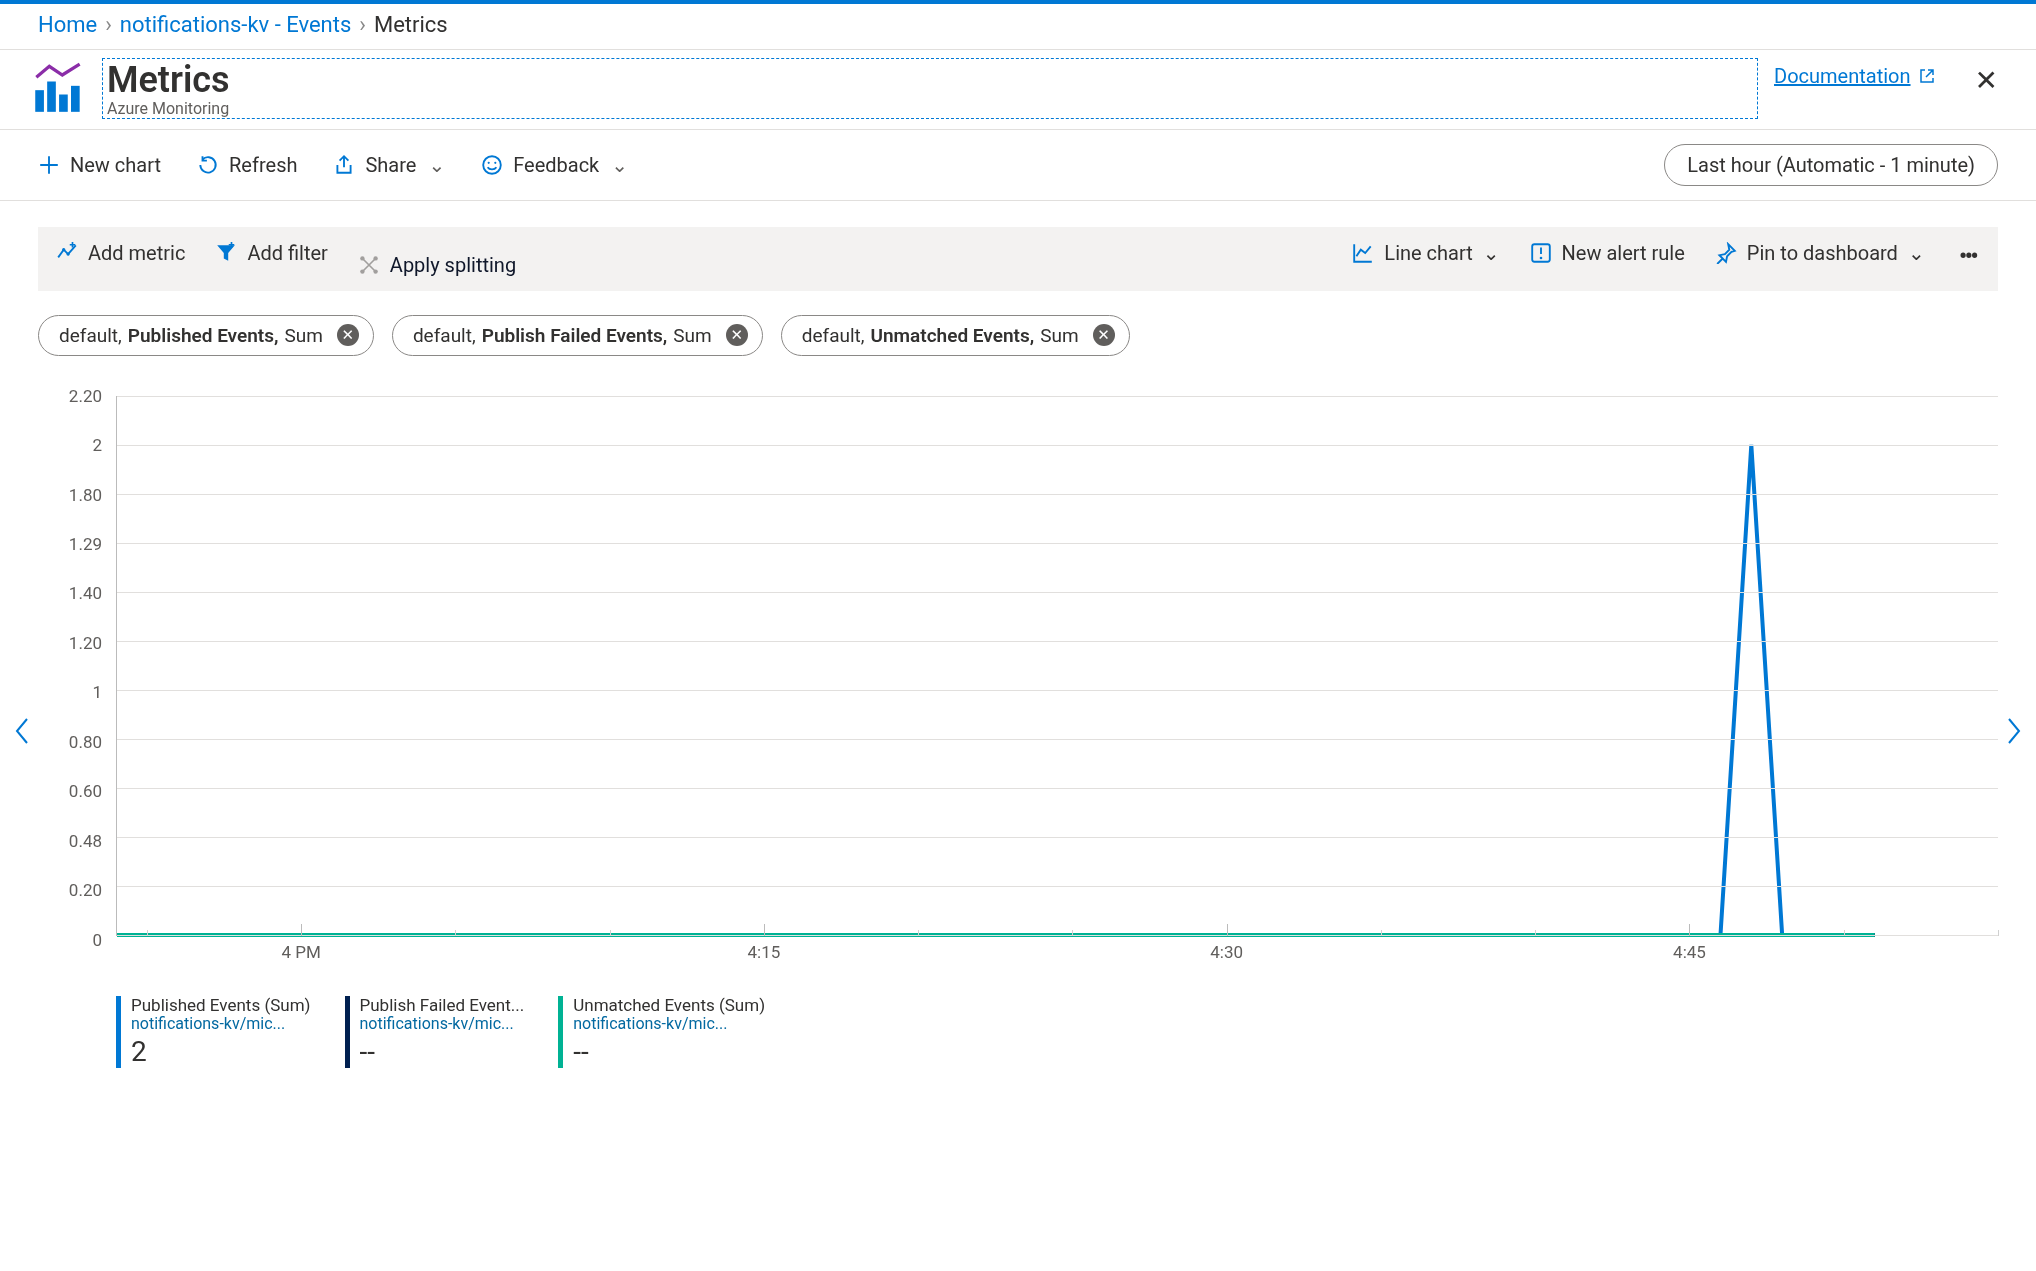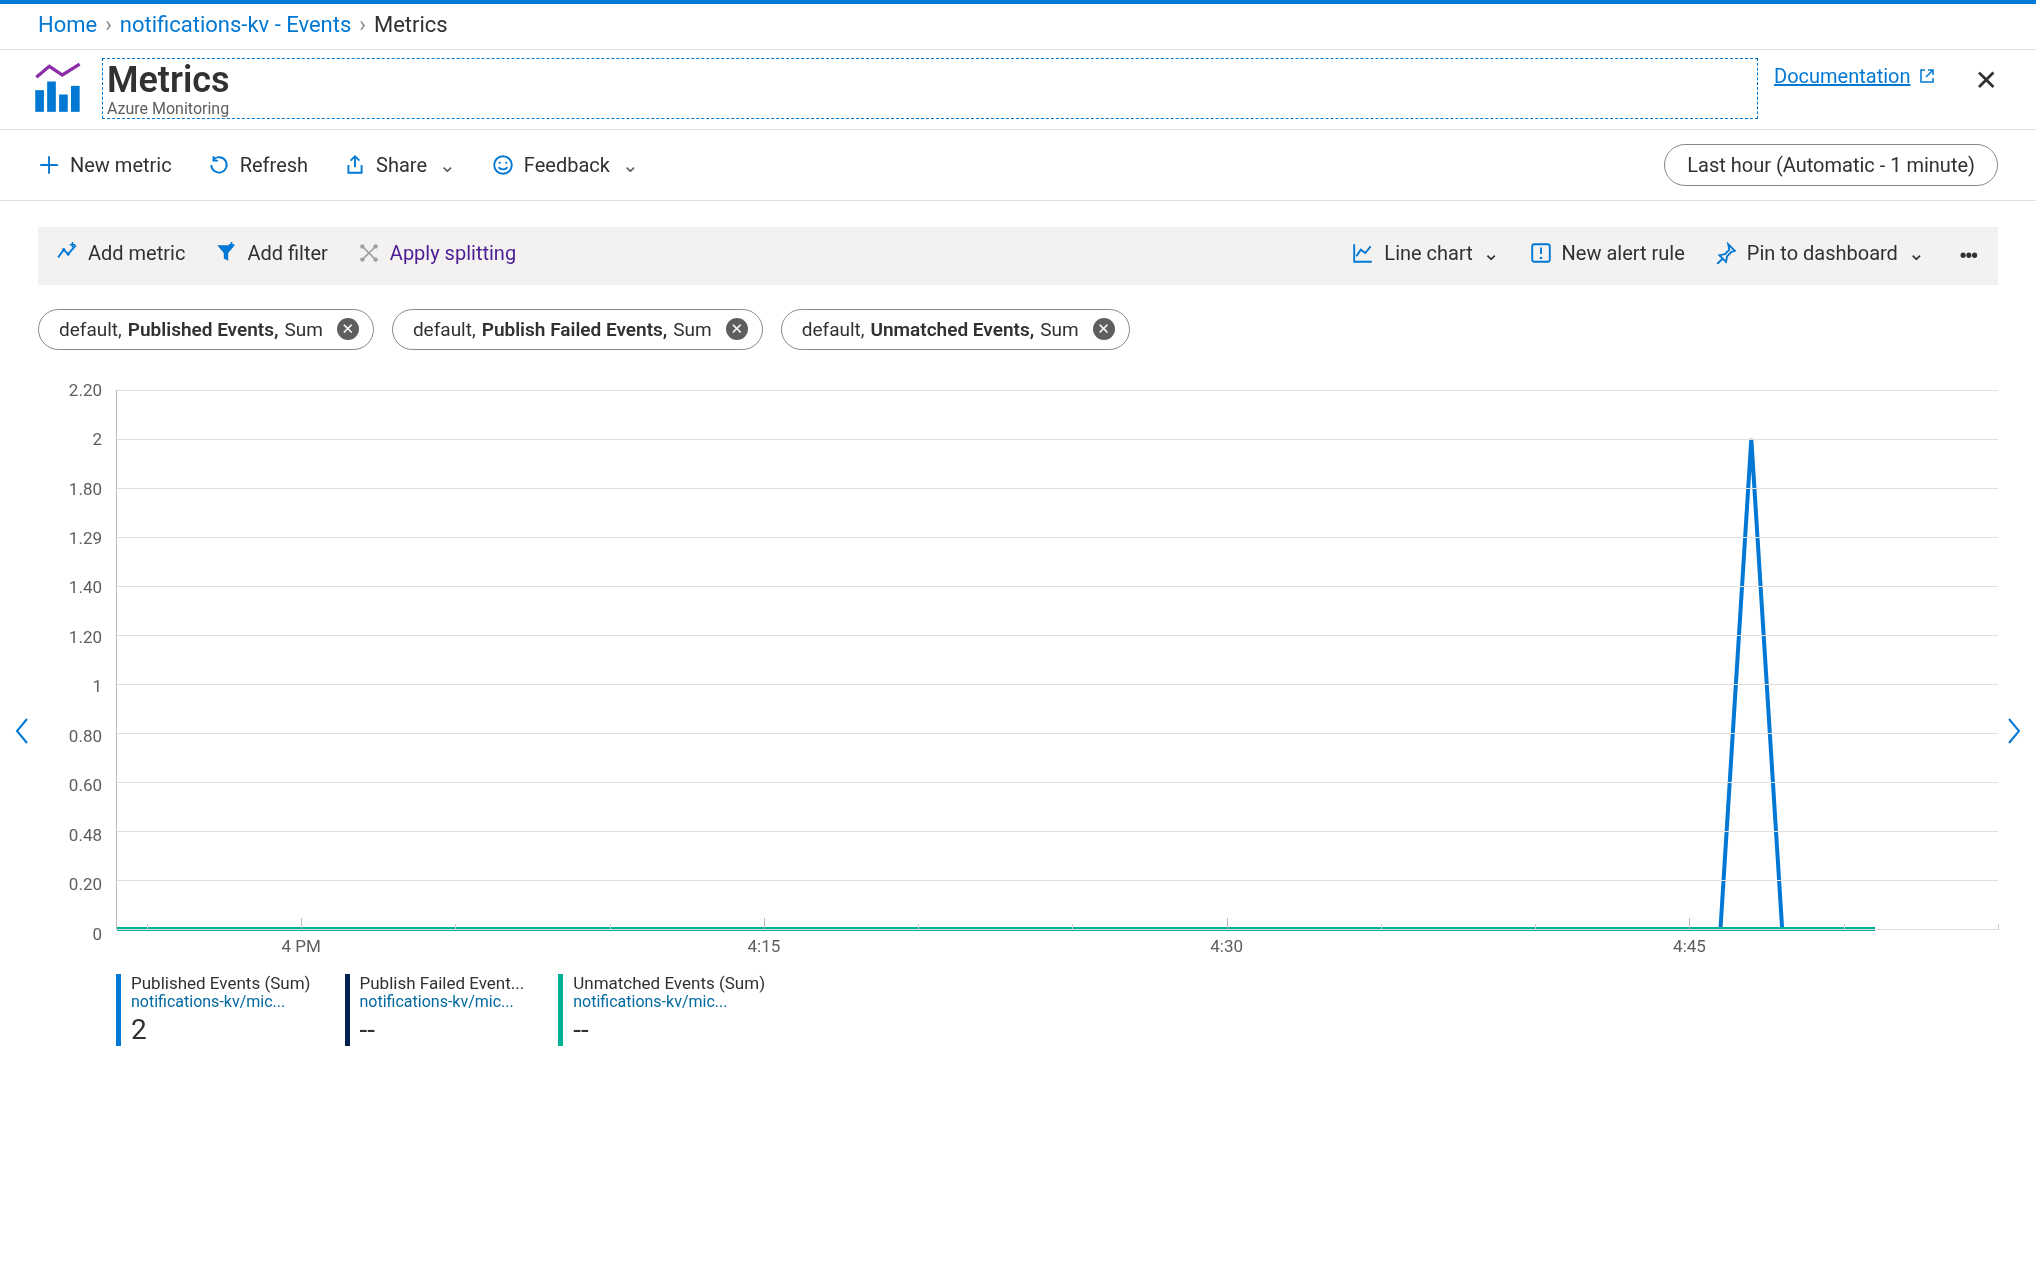--- a/index.html
+++ b/index.html
@@ -29,21 +29,21 @@
   .cmd svg, .cmd .glyph { color: #0078d4; }
   .cmd .chev { color: #605e5c; margin-left: 2px; }
   .spacer { flex: 1 1 auto; }
   .time-pill { border: 1px solid #8a8886; border-radius: 24px; padding: 8px 22px; font-size: 20px; cursor: pointer; }
 
   .content { padding: 26px 38px 10px 38px; position: relative; }
 
   
   .chart-toolbar { display: flex; align-items: flex-start; background: #f3f2f1; padding: 14px 18px; gap: 30px; }
   .ctb { display: flex; align-items: center; gap: 10px; font-size: 20px; cursor: pointer; }
-  .ctb.disabled { color: #4c1d95; cursor: default; }
+  .ctb.disabled { color: #0f172a; cursor: default; margin-top: 12px; }
   .ctb svg { color: #0078d4; }
   .ctb.disabled svg { color: #a19f9d; }
   .dots { font-size: 26px; letter-spacing: -3px; cursor: pointer; padding: 0 4px; }
 
   
   .pills { display: flex; gap: 18px; flex-wrap: wrap; margin: 24px 0 0 0; }
   .pill { display: flex; align-items: center; gap: 6px; border: 1px solid #8a8886; border-radius: 24px; padding: 8px 14px 8px 20px; font-size: 19px; cursor: pointer; }
   .pill .bold { font-weight: 600; }
   .pill .rm { width: 22px; height: 22px; border-radius: 50%; background: #605e5c; color: #fff; font-size: 15px; display: flex; align-items: center; justify-content: center; margin-left: 8px; }
 
@@ -53,21 +53,21 @@
   .ylabel { position: absolute; right: 6px; transform: translateY(50%); font-size: 17px; color: #605e5c; text-align: right; width: 64px; }
   .plot { position: relative; margin-left: 78px; height: 540px; border-left: 1px solid #bbb; border-bottom: 1px solid #bbb; }
   .gridline { position: absolute; left: 0; right: 0; height: 1px; background: #e1dfdd; }
   .xaxis { position: relative; margin-left: 78px; height: 30px; }
   .xlabel { position: absolute; top: 6px; transform: translateX(-50%); font-size: 17px; color: #605e5c; }
   .xmajtick { position: absolute; top: -12px; width: 1px; height: 12px; background: #bbb; }
   .xmintick { position: absolute; top: -6px; width: 1px; height: 6px; background: #d0d0d0; }
   .chart-svg { position: absolute; left: 0; top: 0; width: 100%; height: 100%; overflow: visible; }
 
   
-  .legend { display: flex; gap: 34px; margin: 14px 0 0 78px; align-items: center; }
+  .legend { display: flex; gap: 34px; margin: 30px 0 0 78px; align-items: center; }
   .legend-item { display: flex; gap: 10px; }
   .legend-bar { width: 5px; align-self: stretch; }
   .legend-text { display: flex; flex-direction: column; line-height: 1.15; }
   .legend-title { font-size: 17px; }
   .legend-sub { font-size: 16px; color: #0369a1; }
   .legend-val { font-size: 28px; margin-top: 2px; }
 
   
   .navchev { position: absolute; top: 710px; font-size: 32px; color: #0078d4; cursor: pointer; padding: 6px; }
   .navchev.left { left: 6px; }
@@ -107,21 +107,21 @@
       </svg>
   </a>
   <div class="close">✕</div>
 </div>
 
 <div class="cmdbar">
   <div class="cmd">
     <svg width="22" height="22" viewBox="0 0 20 20">
         <path stroke="#0078d4" stroke-width="1.7" d="M10 2v16M2 10h16"></path>
       </svg>
-    <span>New metric</span>
+    <span>New chart</span>
   </div>
   <div class="cmd">
     <svg width="22" height="22" viewBox="0 0 20 20">
         <path fill="none" stroke="#0078d4" stroke-width="1.7" d="M3 10a7 7 0 1 0 2-5M5 2v4h4"></path>
       </svg>
     <span>Refresh</span>
   </div>
   <div class="cmd">
     <svg width="22" height="22" viewBox="0 0 20 20">
         <path fill="none" stroke="#0078d4" stroke-width="1.7" d="M4 10v7h12v-7M10 2v10M6 6l4-4 4 4"></path>

